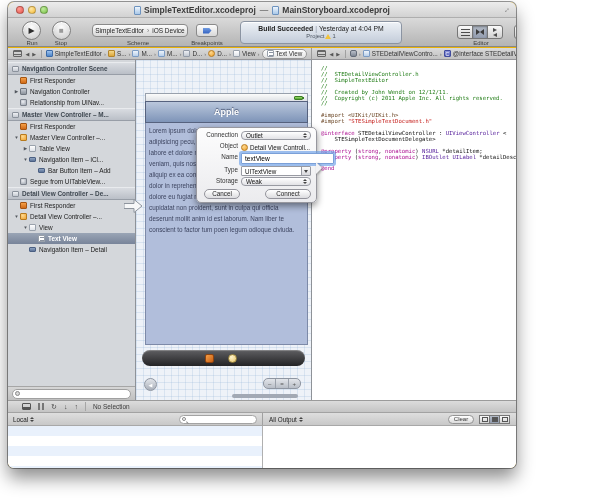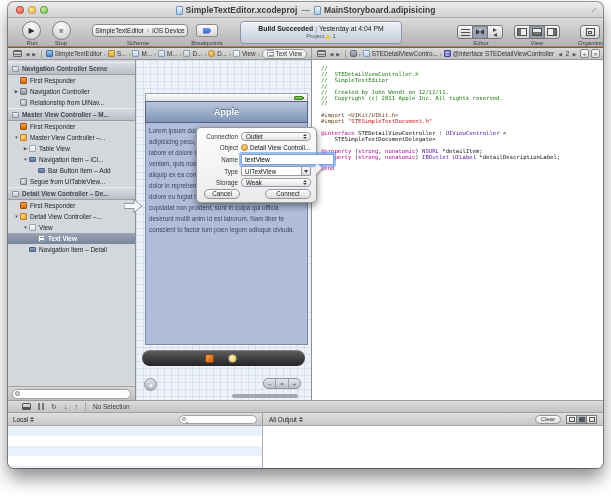--- a/index.html
+++ b/index.html
@@ -1,19 +1,19 @@
 <!DOCTYPE html>
 <html><head>
 <meta charset="utf-8">
 <style>
 *{margin:0;padding:0;box-sizing:border-box}
 html,body{width:611px;height:501px;background:#fff;overflow:hidden;
   font-family:"Liberation Sans","DejaVu Sans",sans-serif}
-.window{position:absolute;left:8px;top:2px;width:595px;height:466px;border-radius:6px;
-  background:#c2410c;overflow:hidden;
+.window{position:absolute;left:8px;top:2px;width:508px;height:466px;border-radius:6px;
+  background:#eab308;overflow:hidden;
   box-shadow:0 10px 18px rgba(0,0,0,.45),0 0 0 1px rgba(70,70,70,.55)}
 
 .titlebar{position:absolute;top:0;left:0;right:0;height:16px;
   background:linear-gradient(#ececec,#d2d2d2);border-bottom:1px solid #aeaeae;
   display:flex;align-items:center;justify-content:center;font-size:8.5px;font-weight:bold;color:#3c3c3c}
 .lights{position:absolute;left:8px;top:4px;display:flex;gap:4px}
 .light{width:8px;height:8px;border-radius:50%;border:1px solid rgba(0,0,0,.25)}
 .light.red{background:radial-gradient(circle at 35% 30%,#ff9d96,#e8564b)}
 .light.yel{background:radial-gradient(circle at 35% 30%,#ffe9a8,#f5b935)}
 .light.grn{background:radial-gradient(circle at 35% 30%,#c2eda0,#77c043)}
@@ -162,21 +162,21 @@
 .hscroll{position:absolute;left:96px;top:334px;width:66px;height:4px;border-radius:2px;background:#a2a9b4}
 .segue-arrow{position:absolute;left:116px;top:197px;z-index:5}
 
 .popover{position:absolute;left:188px;top:125px;width:121px;height:76px;z-index:30;
   background:linear-gradient(#fdfdfd,#ebebee);border:1px solid #97979e;border-radius:5px;
   box-shadow:0 3px 7px rgba(0,0,0,.45);padding:3px 5px 3px 2px;
   display:flex;flex-direction:column;justify-content:space-between}
 .pop-arrow{position:absolute;right:-6px;top:34px;width:0;height:0;
   border-top:6px solid transparent;border-bottom:6px solid transparent;border-left:6px solid #f2f2f4;
   filter:drop-shadow(1px 1px 1px rgba(0,0,0,.35))}
-.pop-row{display:flex;align-items:center;height:10px}
+.pop-row{display:flex;height:10px}
 .pop-label{width:42px;flex:none;text-align:right;font-size:6.3px;color:#333;padding-right:3px}
 .pop-popup{flex:1;height:9px;border:1px solid #989aa2;border-radius:4px;
   background:linear-gradient(#fff,#e2e2e6);display:flex;align-items:center;
   font-size:6.3px;color:#111;padding-left:4px}
 .ud{display:flex;flex-direction:column;gap:1px;margin-left:auto;margin-right:3px}
 .ud i{display:block;width:0;height:0;border-left:2px solid transparent;border-right:2px solid transparent}
 .ud .u{border-bottom:2.5px solid #444}
 .ud .d{border-top:2.5px solid #444}
 .pop-object{flex:1;display:flex;align-items:center;gap:2px;font-size:6.3px;color:#111}
 .objic{width:7px;height:7px;border-radius:50%;border:1px solid #b87b1e;
@@ -246,21 +246,21 @@
   <div class="titlebar">
     <div class="lights">
       <span class="light red"></span>
       <span class="light yel"></span>
       <span class="light grn"></span>
     </div>
     <span class="docic"></span>
     <span>SimpleTextEditor.xcodeproj</span>
     <span class="titlesep">—</span>
     <span class="docic"></span>
-    <span>MainStoryboard.adipisicing</span>
+    <span>MainStoryboard.xcodeproj</span>
     <span class="fs">↔</span>
   </div>
 
   <div class="toolbar">
     <div class="roundbtn" style="left:14px">
       <span>▶</span>
     </div>
     <div class="roundbtn disabled" style="left:44px">
       <span>■</span>
     </div>

